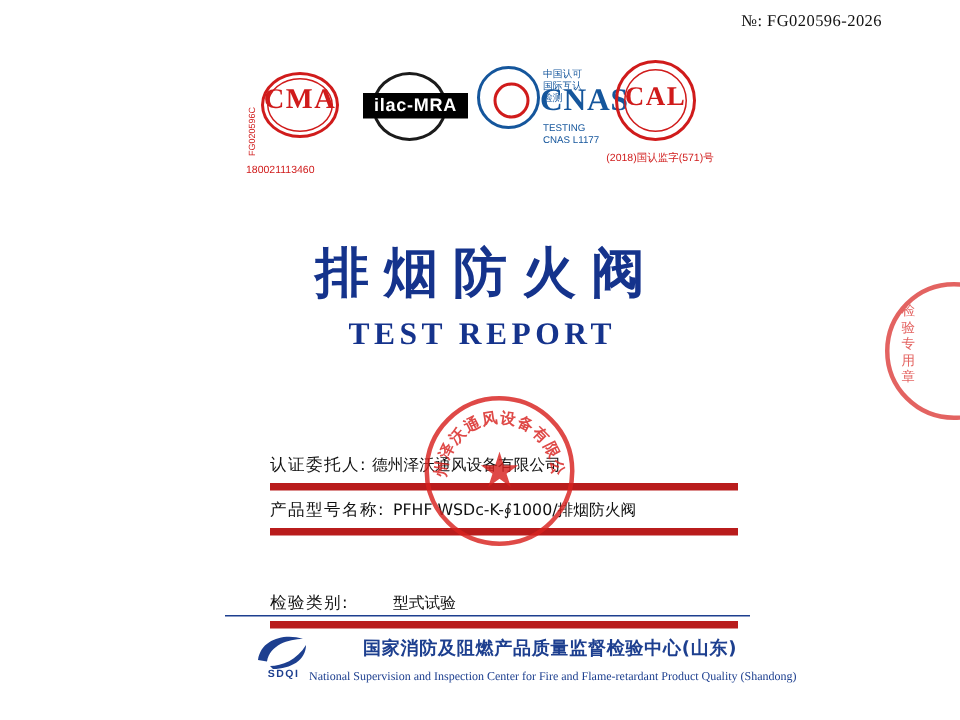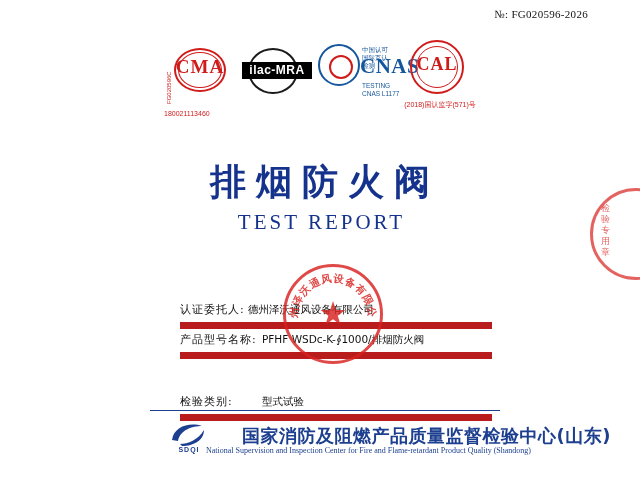--- a/index.html
+++ b/index.html
@@ -249,33 +249,33 @@
     color: #15338c;
     text-indent: 10px;
   }
   .title-en {
     position: absolute;
     top: 210px;
     left: 0;
     width: 640px;
     text-align: center;
     font-family: "Liberation Serif", serif;
-    font-weight: normal;
+    font-weight: bold;
     font-size: 21px;
     letter-spacing: 3px;
     color: #15338c;
     text-indent: 3px;
   }
   
   .field {
     position: absolute;
     left: 180px;
     width: 312px;
     height: 22px;
-    border-bottom: 7px solid #b91c1c;
+    border-bottom: 5px solid #b91c1c;
   }
   .field .label {
     position: absolute;
     left: 0;
     top: 2px;
     font-family: "DejaVu Sans", sans-serif;
     font-size: 11px;
     color: #111;
     letter-spacing: 1px;
     white-space: nowrap;
@@ -383,21 +383,21 @@
     font-weight: bold;
     color: #1d3f8f;
     letter-spacing: 1px;
   }
   .footer-cn {
     position: absolute;
     left: 214px;
     top: 424px;
     font-family: "DejaVu Sans", sans-serif;
     font-weight: bold;
-    font-size: 18px;
+    font-size: 12px;
     color: #1d3f8f;
     letter-spacing: 0.5px;
     white-space: nowrap;
     padding-left: 28px;
   }
   .footer-en {
     position: absolute;
     left: 206px;
     top: 446px;
     font-family: "Liberation Serif", serif;

